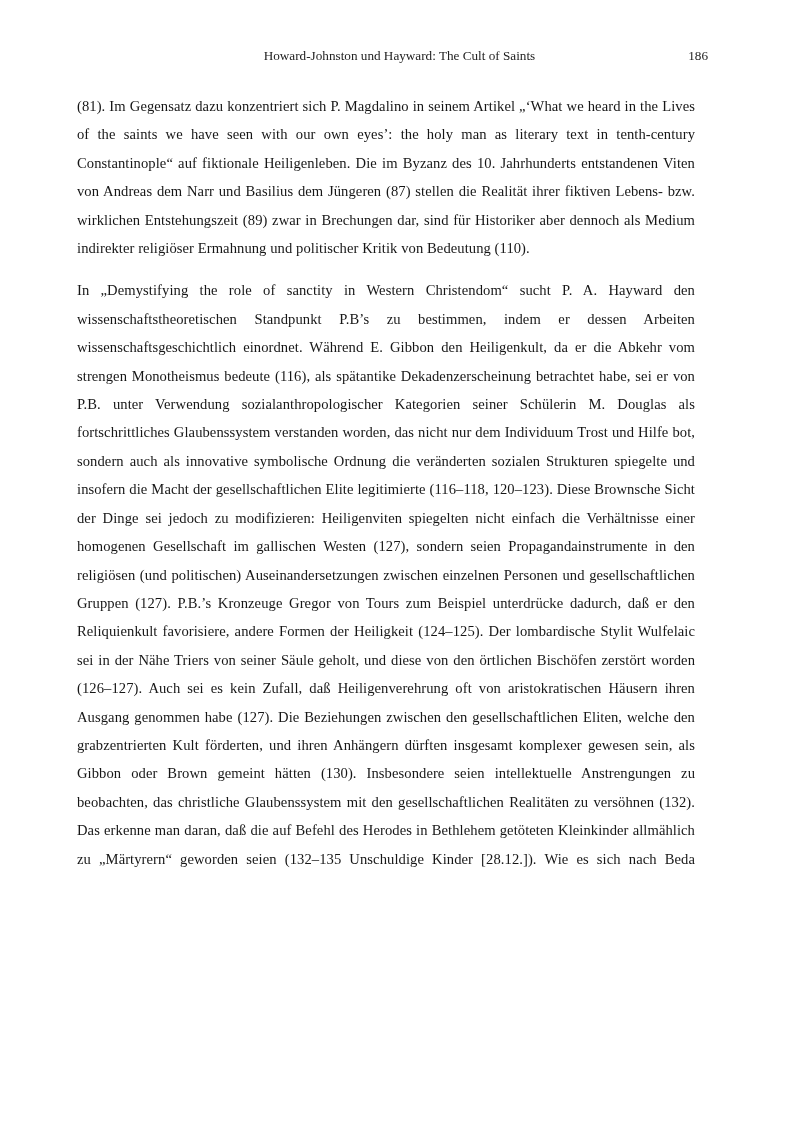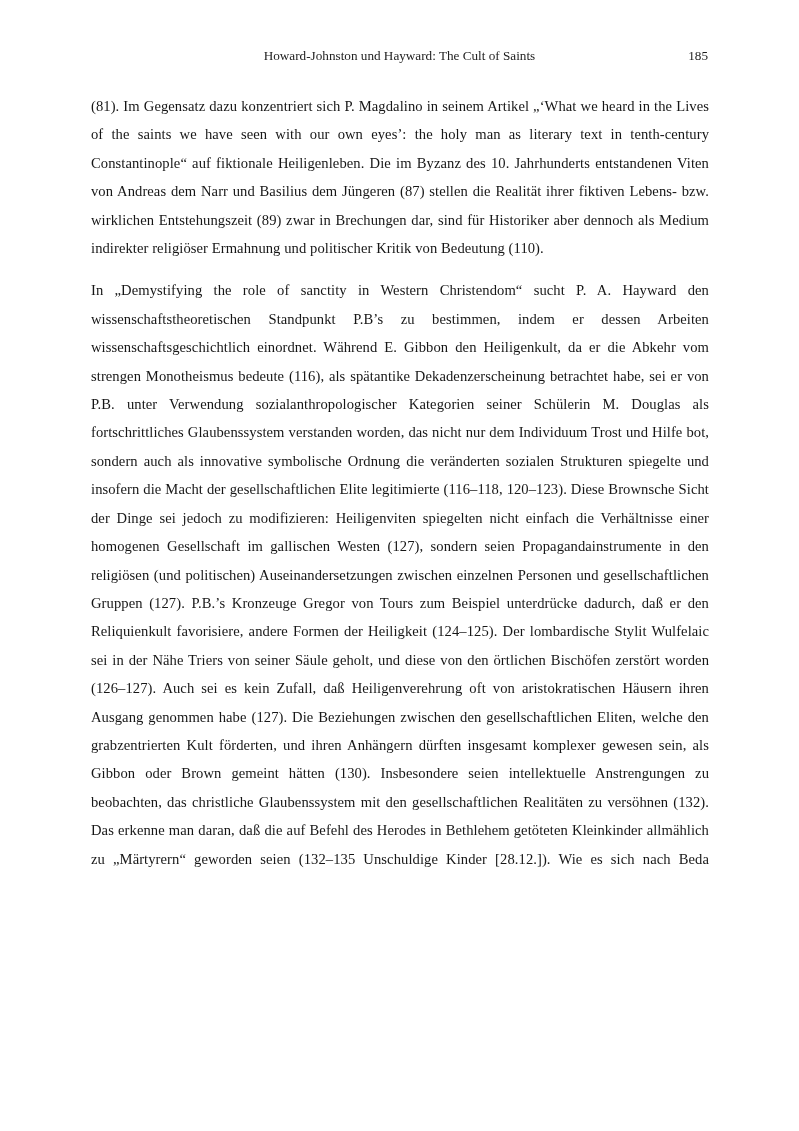--- a/index.html
+++ b/index.html
@@ -39,21 +39,21 @@
   .running-head .rh-pageno {
     position: absolute;
     right: 0;
     top: 0;
     text-align: right;
     font-size: 13.2px;
     line-height: 20px;
   }
   .body-col {
     position: absolute;
-    left: 91px;
+    left: 77px;
     top: 92px;
     width: 618px;
     font-family: Liberation Serif, serif;
   }
   p.para {
     margin: 0;
     font-size: 14.6px;
     line-height: 28.4px;
     text-align: justify;
     text-justify: inter-word;
@@ -65,21 +65,21 @@
     margin-top: 14px;
   }
 </style>
 </head>
 <body>
 
 <div class="page">
 
   <div class="running-head">
     <span class="rh-title">Howard-Johnston und Hayward: The Cult of Saints</span>
-    <span class="rh-pageno">185</span>
+    <span class="rh-pageno">186</span>
   </div>
 
   <div class="body-col">
     <p class="para">(81). Im Gegensatz dazu konzentriert sich P. Magdalino in seinem Artikel „‘What we heard in the Lives of the saints we have seen with our own eyes’: the holy man as literary text in tenth-century Constantinople“ auf fiktionale Heiligenleben. Die im Byzanz des 10. Jahrhunderts entstandenen Viten von Andreas dem Narr und Basilius dem Jüngeren (87) stellen die Realität ihrer fiktiven Lebens- bzw. wirklichen Entstehungszeit (89) zwar in Brechungen dar, sind für Historiker aber dennoch als Medium indirekter religiöser Ermahnung und politischer Kritik von Bedeutung (110).</p>
     <p class="para">In „Demystifying the role of sanctity in Western Christendom“ sucht P. A. Hayward den wissenschaftstheoretischen Standpunkt P.B’s zu bestimmen, indem er dessen Arbeiten wissenschaftsgeschichtlich einordnet. Während E. Gibbon den Heiligenkult, da er die Abkehr vom strengen Monotheismus bedeute (116), als spätantike Dekadenzerscheinung betrachtet habe, sei er von P.B. unter Verwendung sozialanthropologischer Kategorien seiner Schülerin M. Douglas als fortschrittliches Glaubenssystem verstanden worden, das nicht nur dem Individuum Trost und Hilfe bot, sondern auch als innovative symbolische Ordnung die veränderten sozialen Strukturen spiegelte und insofern die Macht der gesellschaftlichen Elite legitimierte (116–118, 120–123). Diese Brownsche Sicht der Dinge sei jedoch zu modifizieren: Heiligenviten spiegelten nicht einfach die Verhältnisse einer homogenen Gesellschaft im gallischen Westen (127), sondern seien Propagandainstrumente in den religiösen (und politischen) Auseinandersetzungen zwischen einzelnen Personen und gesellschaftlichen Gruppen (127). P.B.’s Kronzeuge Gregor von Tours zum Beispiel unterdrücke dadurch, daß er den Reliquienkult favorisiere, andere Formen der Heiligkeit (124–125). Der lombardische Stylit Wulfelaic sei in der Nähe Triers von seiner Säule geholt, und diese von den örtlichen Bischöfen zerstört worden (126–127). Auch sei es kein Zufall, daß Heiligenverehrung oft von aristokratischen Häusern ihren Ausgang genommen habe (127). Die Beziehungen zwischen den gesellschaftlichen Eliten, welche den grabzentrierten Kult förderten, und ihren Anhängern dürften insgesamt komplexer gewesen sein, als Gibbon oder Brown gemeint hätten (130). Insbesondere seien intellektuelle Anstrengungen zu beobachten, das christliche Glaubenssystem mit den gesellschaftlichen Realitäten zu versöhnen (132). Das erkenne man daran, daß die auf Befehl des Herodes in Bethlehem getöteten Kleinkinder allmählich zu „Märtyrern“ geworden seien (132–135 Unschuldige Kinder [28.12.]). Wie es sich nach Beda Venerabilis schon während der großen Christenverfolgung zugetragen habe (137), habe man, als der Erzbischof von York Wilfried im Jahre 709 starb, den Verlust des bedeutenden Kirchenführers in einer Krisensituation durch</p>
   </div>
 
 </div>
 
 </body></html>

